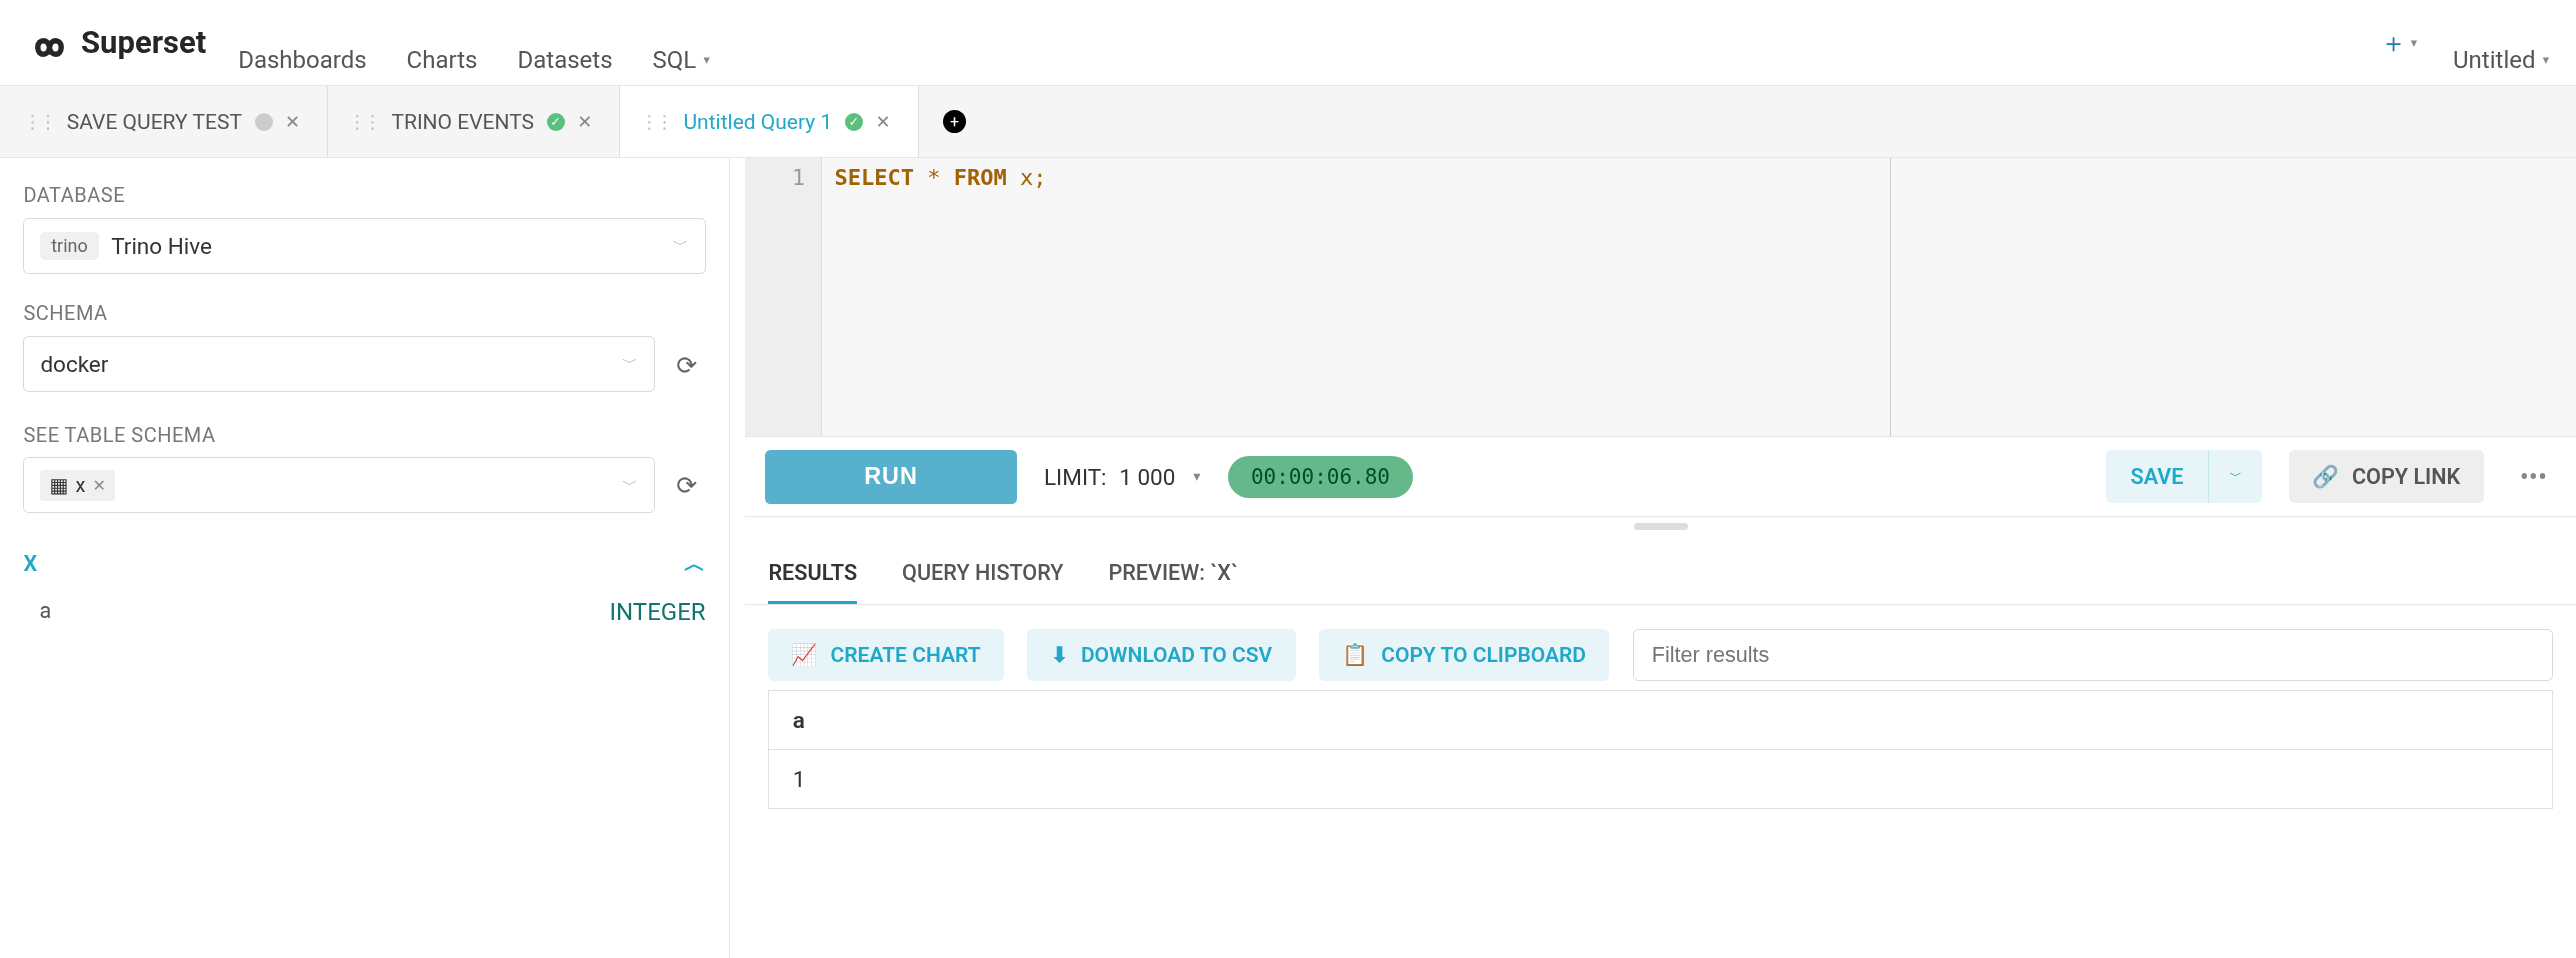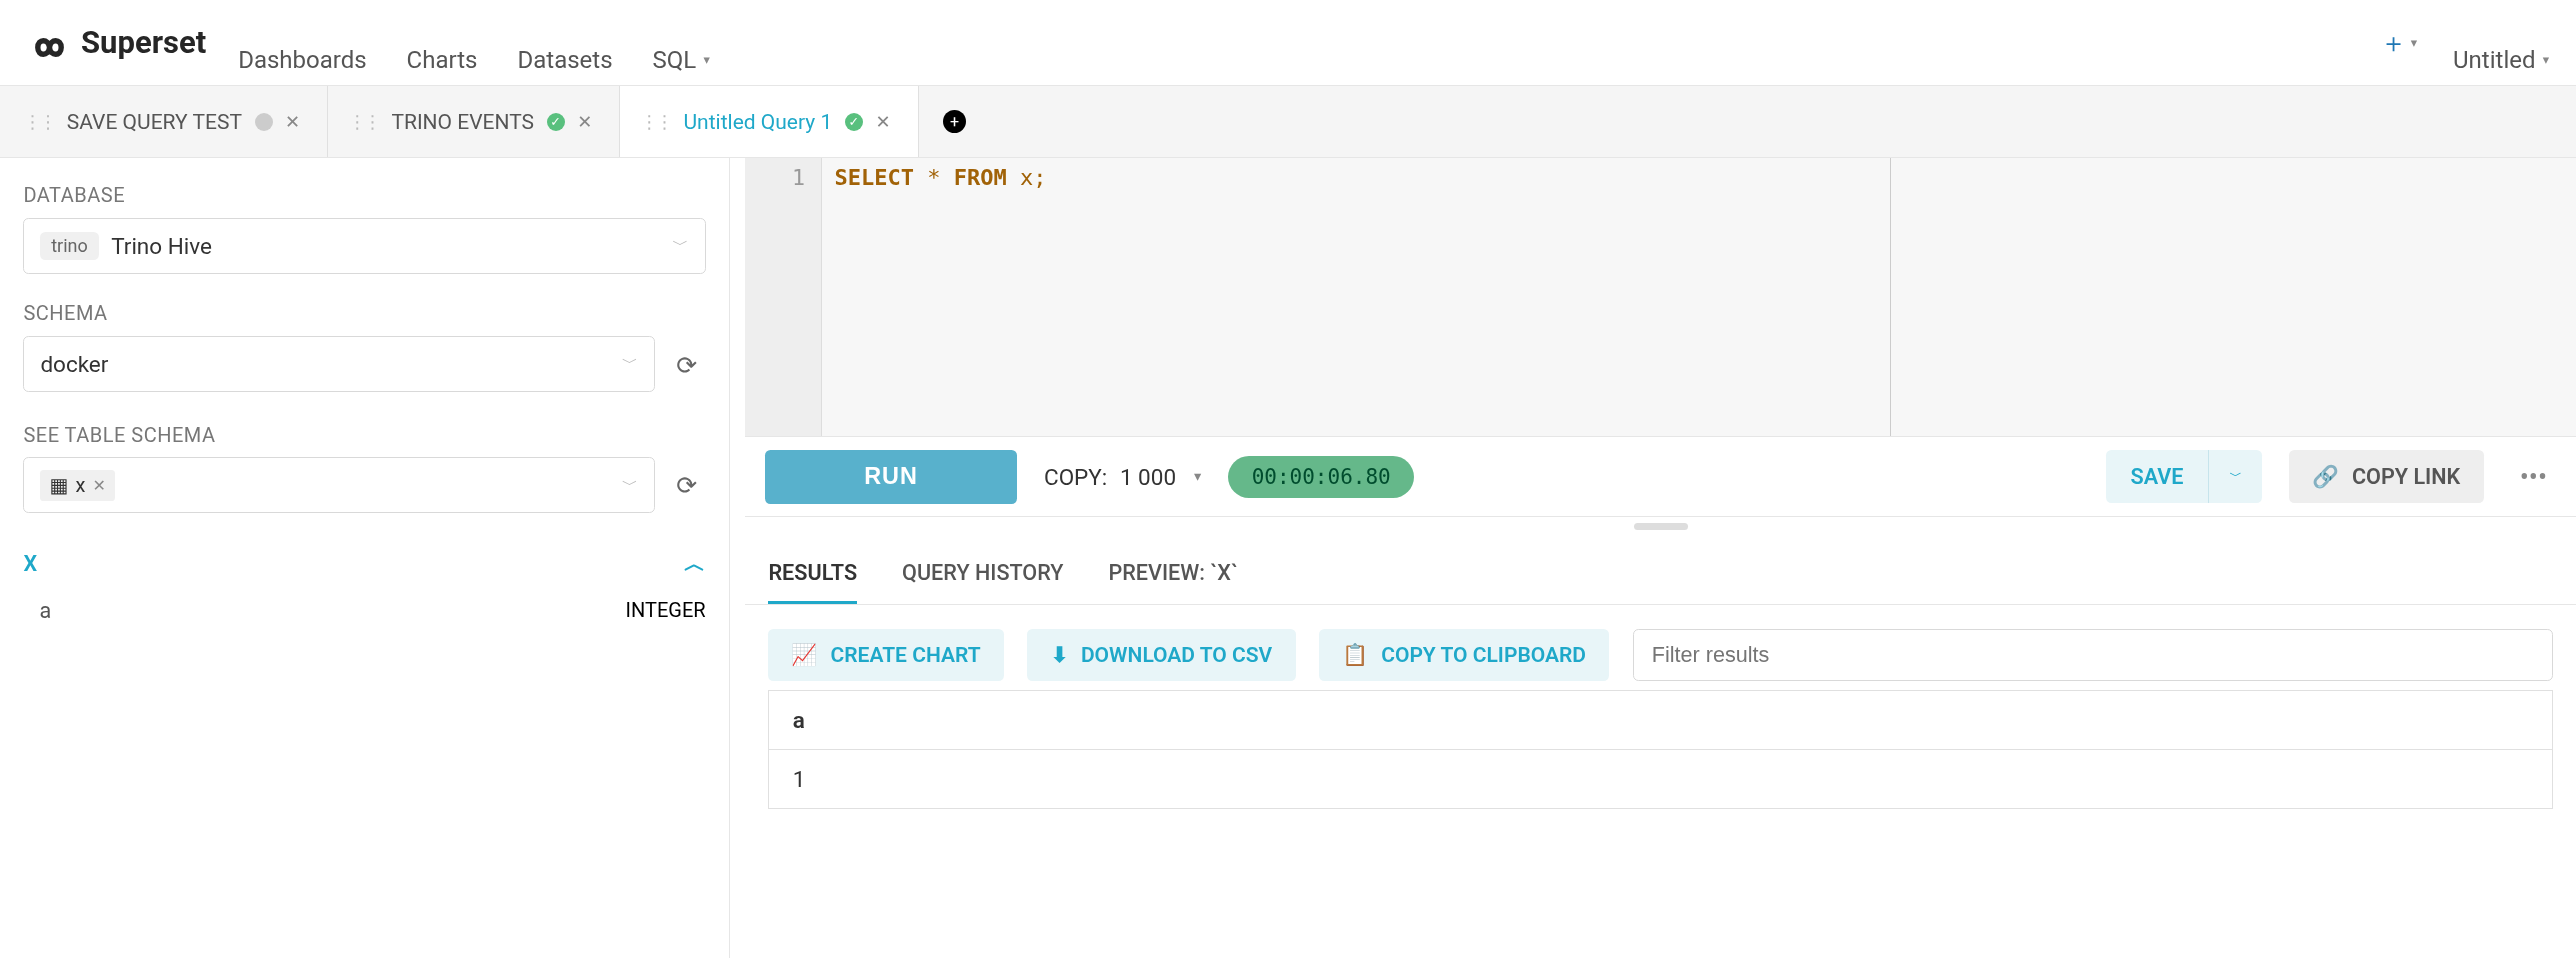--- a/index.html
+++ b/index.html
@@ -126,21 +126,21 @@
 
   .table-name-row {
     display:flex; align-items:center; justify-content:space-between;
     margin-top: 36px; margin-bottom: 16px;
     font-size:21.6px; font-weight:600; color:#1fa8c9;
   }
   .col-row {
     display:flex; justify-content:space-between; font-size:21.6px; color:#555;
     padding: 3.6px 0 3.6px 16px;
   }
-  .col-type { color:#000000; font-size:20px; }
+  .col-type { color:#0f766e; font-size:24px; }
 
   
   .rightpane { flex:1; display:flex; flex-direction:column; }
 
   .editor-wrap {
     display:flex; height: 279px; border-bottom:0.9px solid #e6e6e6;
     background:#f7f7f7;
   }
   .gutter {
     width:77px; background:#eee; color:#999; text-align:right;
@@ -337,21 +337,21 @@
     <div class="editor-wrap">
       <div class="gutter">
         <div>1</div>
       </div>
       <div class="code"><span class="kw">SELECT</span><span> * </span><span class="kw">FROM</span><span> x;</span><div class="code-divider"></div></div>
     </div>
 
     <div class="toolbar">
       <button class="btn-run">RUN</button>
       <div class="limit-group">
-        <span>COPY:</span>
+        <span>LIMIT:</span>
         <span>1 000</span>
         <span class="limit-caret">▾</span>
       </div>
       <div class="time-pill">00:00:06.80</div>
       <div class="tool-spacer"></div>
       <div class="btn-save-group">
         <div class="btn-save">SAVE</div>
         <div class="btn-save-caret">
           <span>﹀</span>
         </div>

